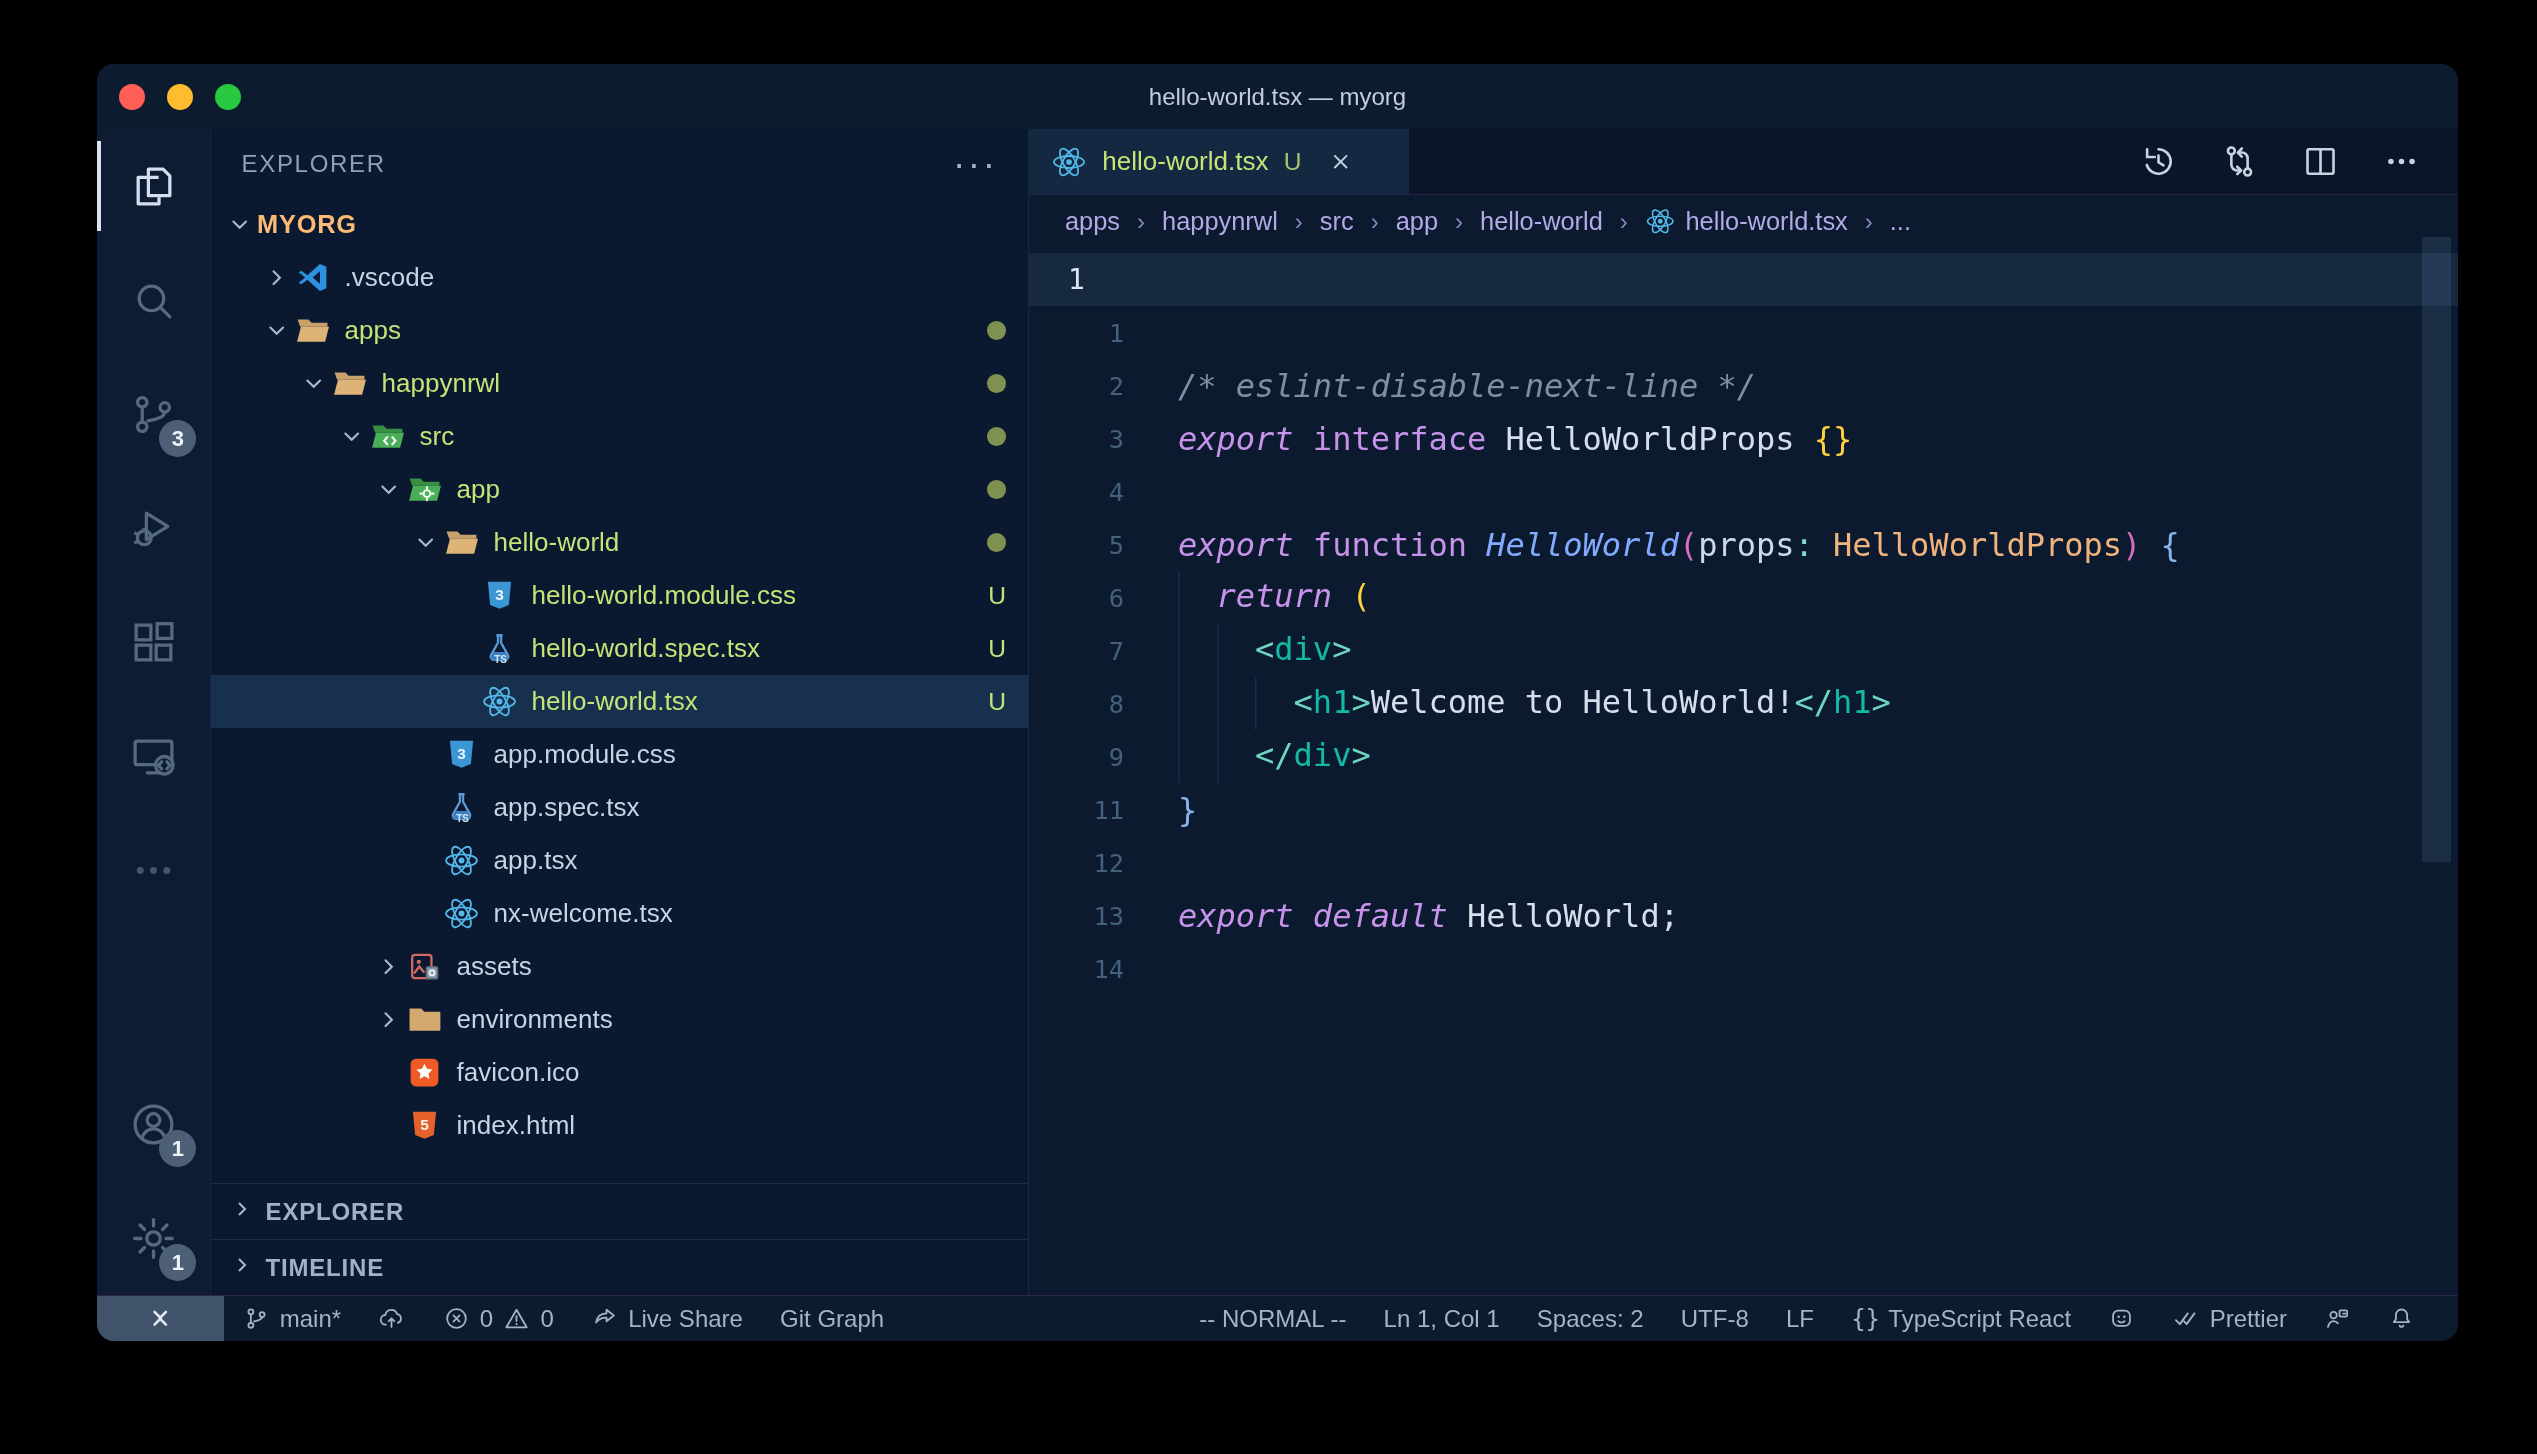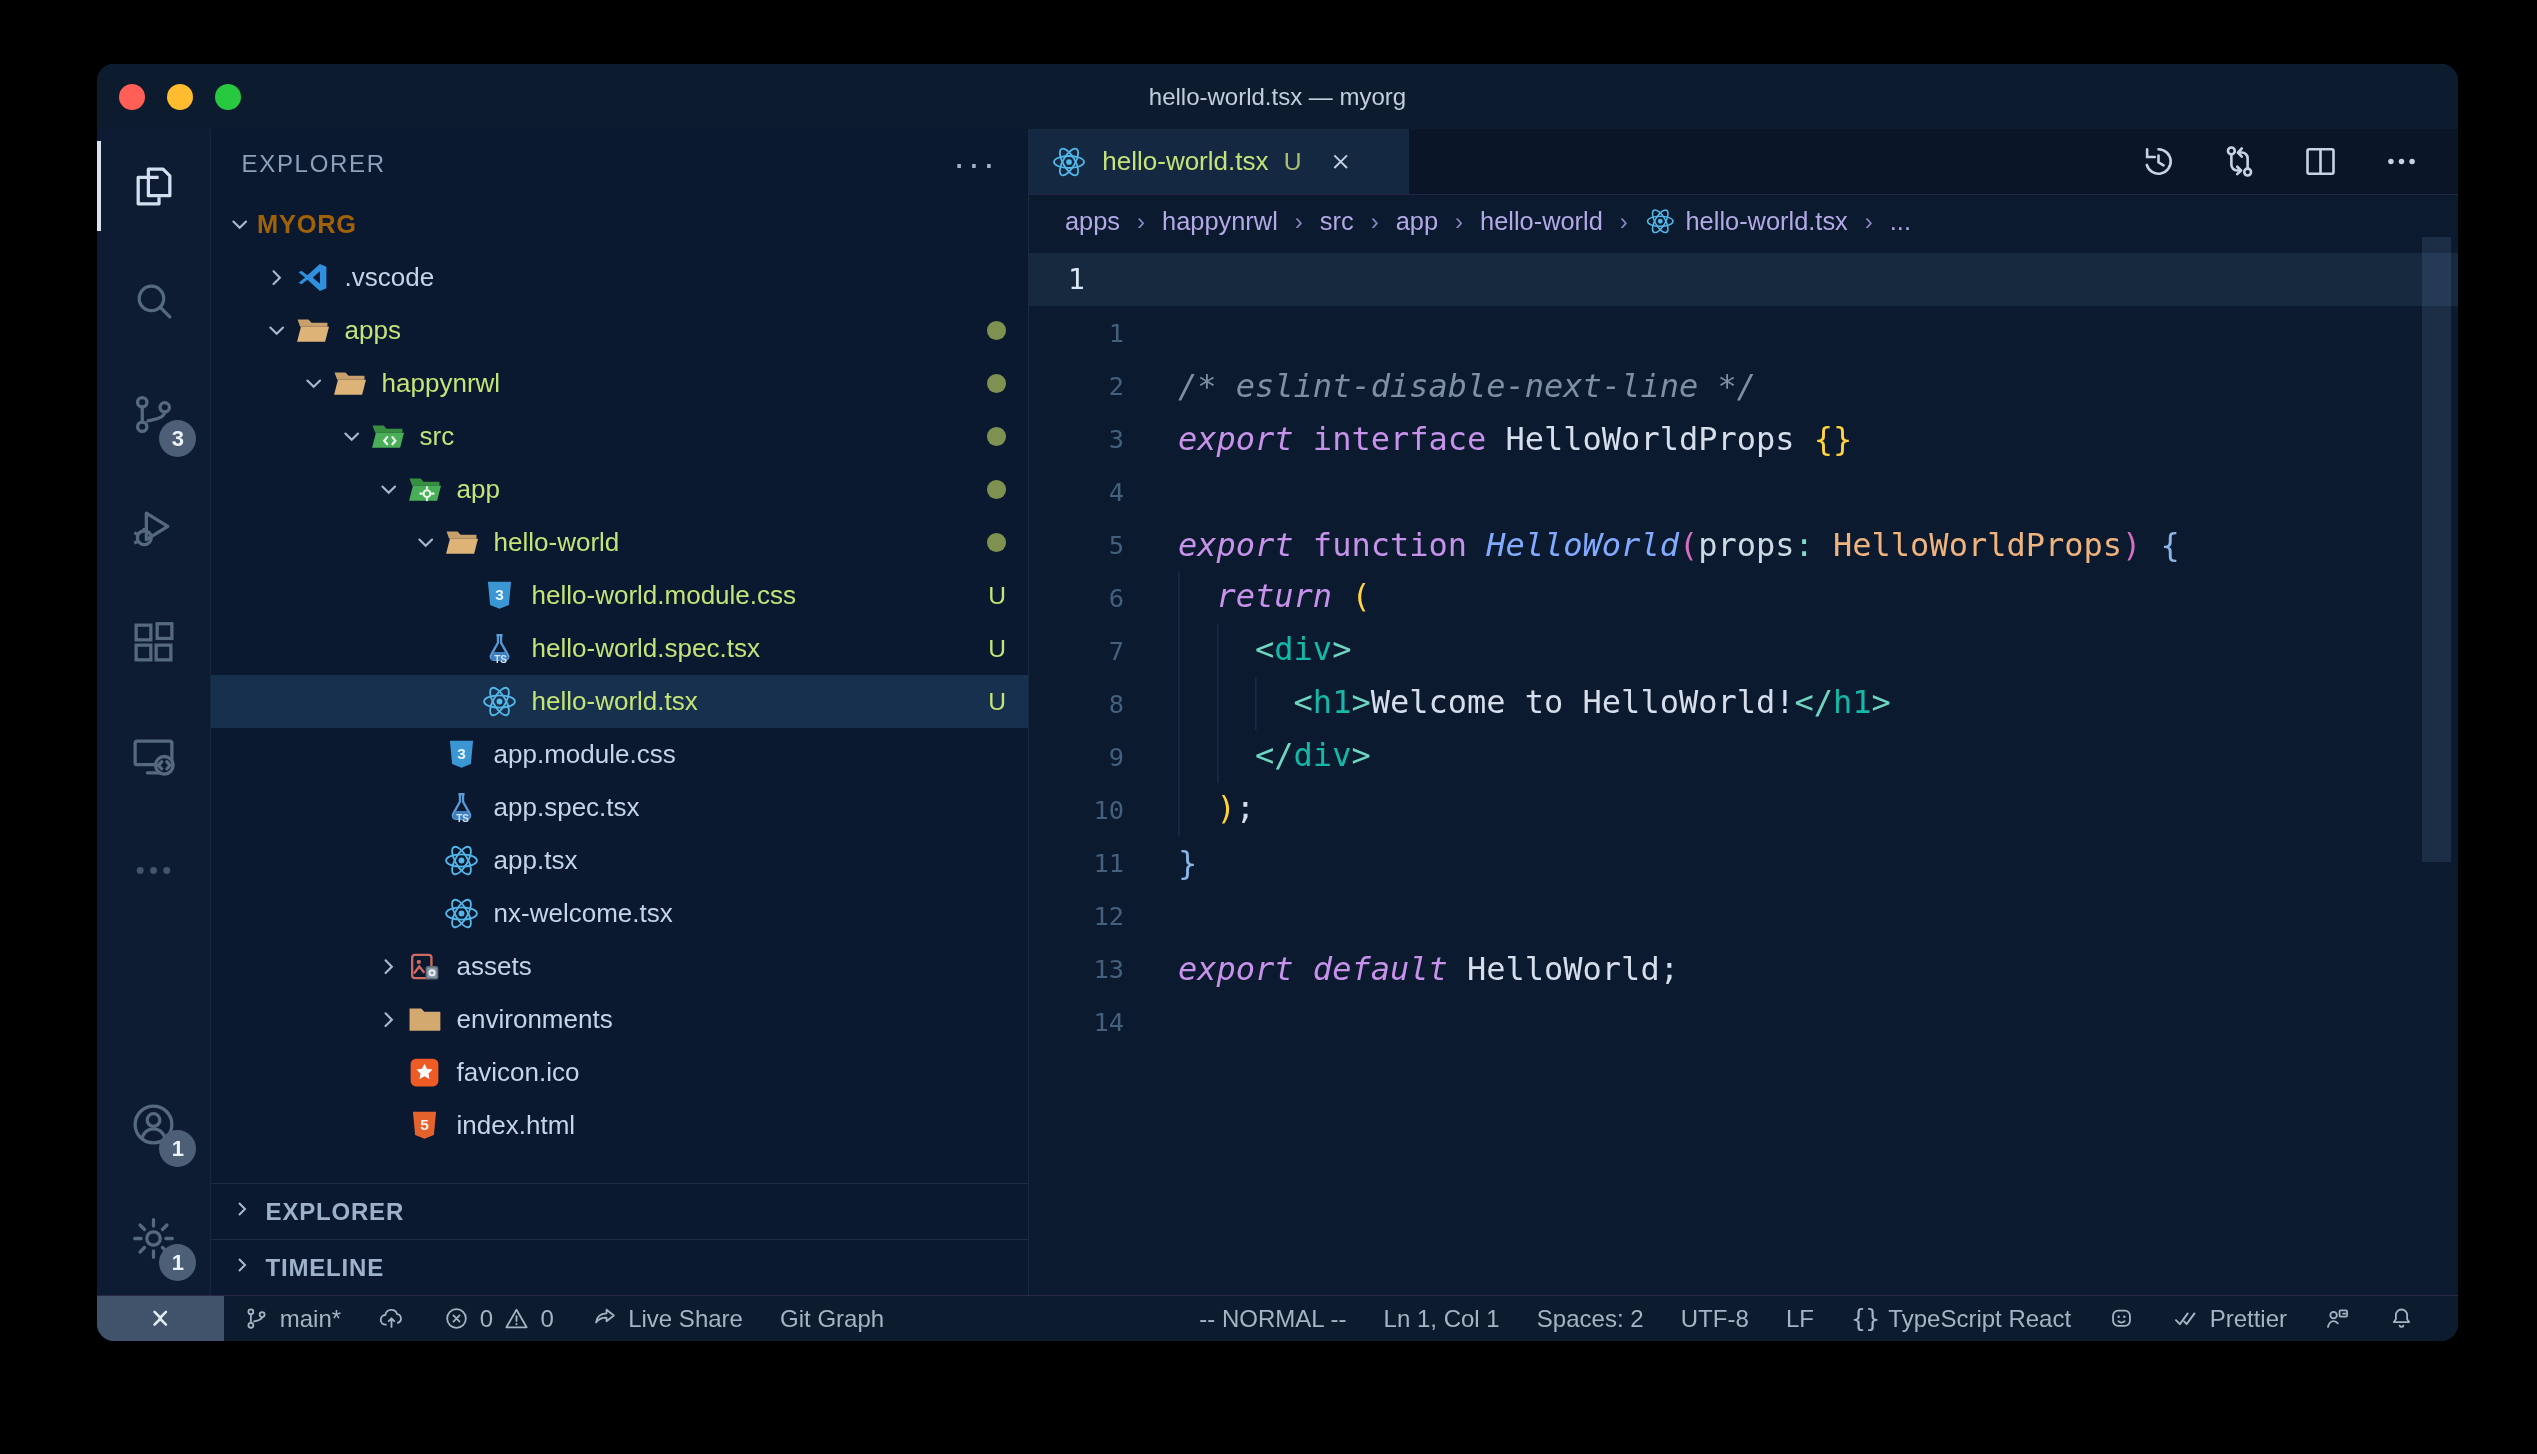--- a/index.html
+++ b/index.html
@@ -40,21 +40,21 @@
                color:#8da1b9; font-size:24px; letter-spacing:1.7px; }
   .sb-header .more { margin-left:auto; color:#a3b4c9; font-size:37px; line-height:17px; cursor:pointer; letter-spacing:2.5px; }
   .tree { flex:1; min-height:0; overflow:hidden; }
   .row { height:53px; display:flex; align-items:center; padding-right:22px; font-size:26px; color:#c7d4e6; cursor:pointer; position:relative; }
   .row.selected { background:#17304d; }
   .row .chev { width:34px; flex:none; display:flex; justify-content:center; color:#a9bacd; }
   .row .chev svg { width:25.4px; height:25.4px; }
   .row .ficon { width:37px; height:37px; flex:none; margin-right:13.6px; }
   .row .ficon svg { width:100%; height:100%; }
   .row .rlabel { white-space:nowrap; }
-  .row.header-row .rlabel { font-weight:bold; font-size:25.4px; letter-spacing:0.8px; color:#a16207; }
+  .row.header-row .rlabel { font-weight:bold; font-size:25.4px; letter-spacing:0.8px; color:#fdba74; }
   .row .rbadge { margin-left:auto; }
   .dot { width:18.6px; height:18.6px; border-radius:50%; background:#7e9150; display:block; }
   .ub { color:#c5e478; font-size:24.6px; }
   .row.mod .rlabel { color:#c5e478; }
   .section-row { height:56px; flex:none; border-top:0.8px solid #1b2c45; display:flex; align-items:center;
                  padding-left:18.6px; gap:12px; color:#9db1c8; font-size:24px; font-weight:bold; letter-spacing:0.8px; cursor:pointer; }
   .section-row .chev { color:#a9bacd; } .section-row .chev svg{ width:24px; height:24px; }
 
   
   .editor { flex:1; display:flex; flex-direction:column; min-width:0; background:#0b1a2e; position:relative; }
@@ -530,21 +530,20 @@
           <div class="codeline current"><span class="ln">1</span></div>
           <div class="codeline"><span class="ln">1</span><span class="lcontent"></span></div>
           <div class="codeline"><span class="ln">2</span><span class="lcontent"><span class="tk-cmt">/* eslint-disable-next-line */</span></span></div>
           <div class="codeline"><span class="ln">3</span><span class="lcontent"><span class="tk-kwi">export</span><span class="tk-pun"> </span><span class="tk-kw">interface</span><span class="tk-pun"> </span><span class="tk-pun">HelloWorldProps</span><span class="tk-pun"> </span><span class="tk-yb">{}</span></span></div>
           <div class="codeline"><span class="ln">4</span><span class="lcontent"></span></div>
           <div class="codeline"><span class="ln">5</span><span class="lcontent"><span class="tk-kwi">export</span><span class="tk-pun"> </span><span class="tk-kw">function</span><span class="tk-pun"> </span><span class="tk-fni">HelloWorld</span><span class="tk-mag">(</span><span class="tk-var">props</span><span class="tk-cy">:</span><span class="tk-pun"> </span><span class="tk-typ">HelloWorldProps</span><span class="tk-mag">)</span><span class="tk-pun"> </span><span class="tk-bb">{</span></span></div>
           <div class="codeline"><span class="ln">6</span><span class="lcontent"><span class="ind"></span><span class="tk-kwi">return</span><span class="tk-pun"> </span><span class="tk-yb">(</span></span></div>
           <div class="codeline"><span class="ln">7</span><span class="lcontent"><span class="ind"></span><span class="ind"></span><span class="tk-mint">&lt;</span><span class="tk-tag">div</span><span class="tk-mint">&gt;</span></span></div>
           <div class="codeline"><span class="ln">8</span><span class="lcontent"><span class="ind"></span><span class="ind"></span><span class="ind"></span><span class="tk-mint">&lt;</span><span class="tk-tag">h1</span><span class="tk-mint">&gt;</span><span class="tk-txt">Welcome to HelloWorld!</span><span class="tk-mint">&lt;/</span><span class="tk-tag">h1</span><span class="tk-mint">&gt;</span></span></div>
           <div class="codeline"><span class="ln">9</span><span class="lcontent"><span class="ind"></span><span class="ind"></span><span class="tk-mint">&lt;/</span><span class="tk-tag">div</span><span class="tk-mint">&gt;</span></span></div>
-          <div class="codeline"><span class="ln">10</span><span class="lcontent"><span class="ind"></span><span class="tk-yb">)</span><span class="tk-pun">;</span></span></div>
           <div class="codeline"><span class="ln">11</span><span class="lcontent"><span class="tk-bb">}</span></span></div>
           <div class="codeline"><span class="ln">12</span><span class="lcontent"></span></div>
           <div class="codeline"><span class="ln">13</span><span class="lcontent"><span class="tk-kwi">export</span><span class="tk-pun"> </span><span class="tk-kwi">default</span><span class="tk-pun"> </span><span class="tk-pun">HelloWorld</span><span class="tk-pun">;</span></span></div>
           <div class="codeline"><span class="ln">14</span><span class="lcontent"></span></div>
         </div>
       <div class="vscroll"></div>
     </div>
   </div>
 
   <div class="statusbar">

